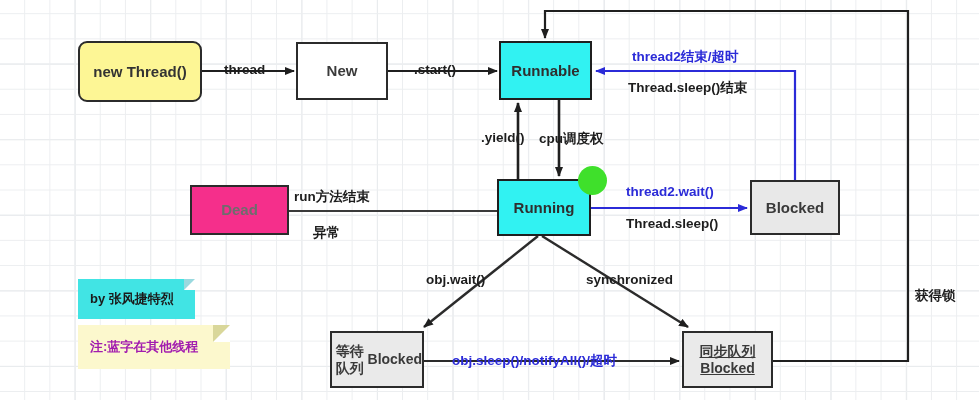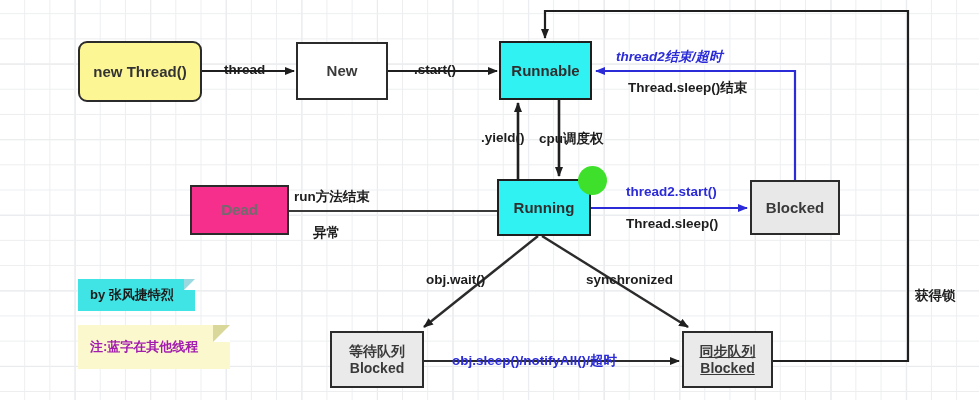--- a/index.html
+++ b/index.html
@@ -81,21 +81,20 @@
     background: #e8e8e8;
     border: 2px solid #2b2b2b;
     font-size: 15px;
     color: #3a3a3a;
   }
   .node-waitqueue {
     left: 330px; top: 331px; width: 94px; height: 57px;
     background: #eaeaea;
     border: 2px solid #2b2b2b;
     font-size: 14px;
-    flex-direction: column;
     color: #3a3a3a;
   }
   .node-syncqueue {
     left: 682px; top: 331px; width: 91px; height: 57px;
     background: #eaeaea;
     border: 2px solid #2b2b2b;
     font-size: 14px;
     flex-direction: column;
     color: #3a3a3a;
     text-decoration: underline;
@@ -110,21 +109,21 @@
   .note {
     position: absolute;
     box-sizing: border-box;
     display: flex;
     align-items: center;
     font-weight: bold;
     font-size: 13px;
     padding-left: 12px;
   }
   .note-author {
-    left: 78px; top: 279px; width: 117px; height: 32px;
+    left: 78px; top: 279px; width: 117px; height: 40px;
     background: #41e4e4;
     color: #1b1b1b;
   }
   .note-author::after {
     content: "";
     position: absolute;
     right: 0; top: 0;
     border-width: 0 0 11px 11px;
     border-style: solid;
     border-color: transparent transparent #ffffff #9ad9df;
@@ -223,23 +222,23 @@
 
   <div class="node node-syncqueue">
     <span>同步队列</span>
     <span>Blocked</span>
   </div>
 
   <div class="edge-label" style="left:224px; top:62px;">thread</div>
   <div class="edge-label" style="left:414px; top:62px;">.start()</div>
   <div class="edge-label" style="left:481px; top:130px;">.yield()</div>
   <div class="edge-label" style="left:539px; top:130px;">cpu调度权</div>
-  <div class="edge-label blue" style="left:616px; top:48px;font-style:italic;">thread2结束/超时</div>
+  <div class="edge-label blue" style="left:632px; top:48px;">thread2结束/超时</div>
   <div class="edge-label" style="left:628px; top:79px;">Thread.sleep()结束</div>
-  <div class="edge-label blue" style="left:626px; top:184px;">thread2.start()</div>
+  <div class="edge-label blue" style="left:626px; top:184px;">thread2.wait()</div>
   <div class="edge-label" style="left:626px; top:216px;">Thread.sleep()</div>
   <div class="edge-label" style="left:294px; top:188px;">run方法结束</div>
   <div class="edge-label" style="left:313px; top:224px;">异常</div>
   <div class="edge-label" style="left:426px; top:272px;">obj.wait()</div>
   <div class="edge-label" style="left:586px; top:272px;">synchronized</div>
   <div class="edge-label blue" style="left:452px; top:352px;">obj.sleep()/notifyAll()/超时</div>
   <div class="edge-label plain" style="left:915px; top:287px;">获得锁</div>
 
   <div class="note note-author">
     <span>by 张风捷特烈</span>

